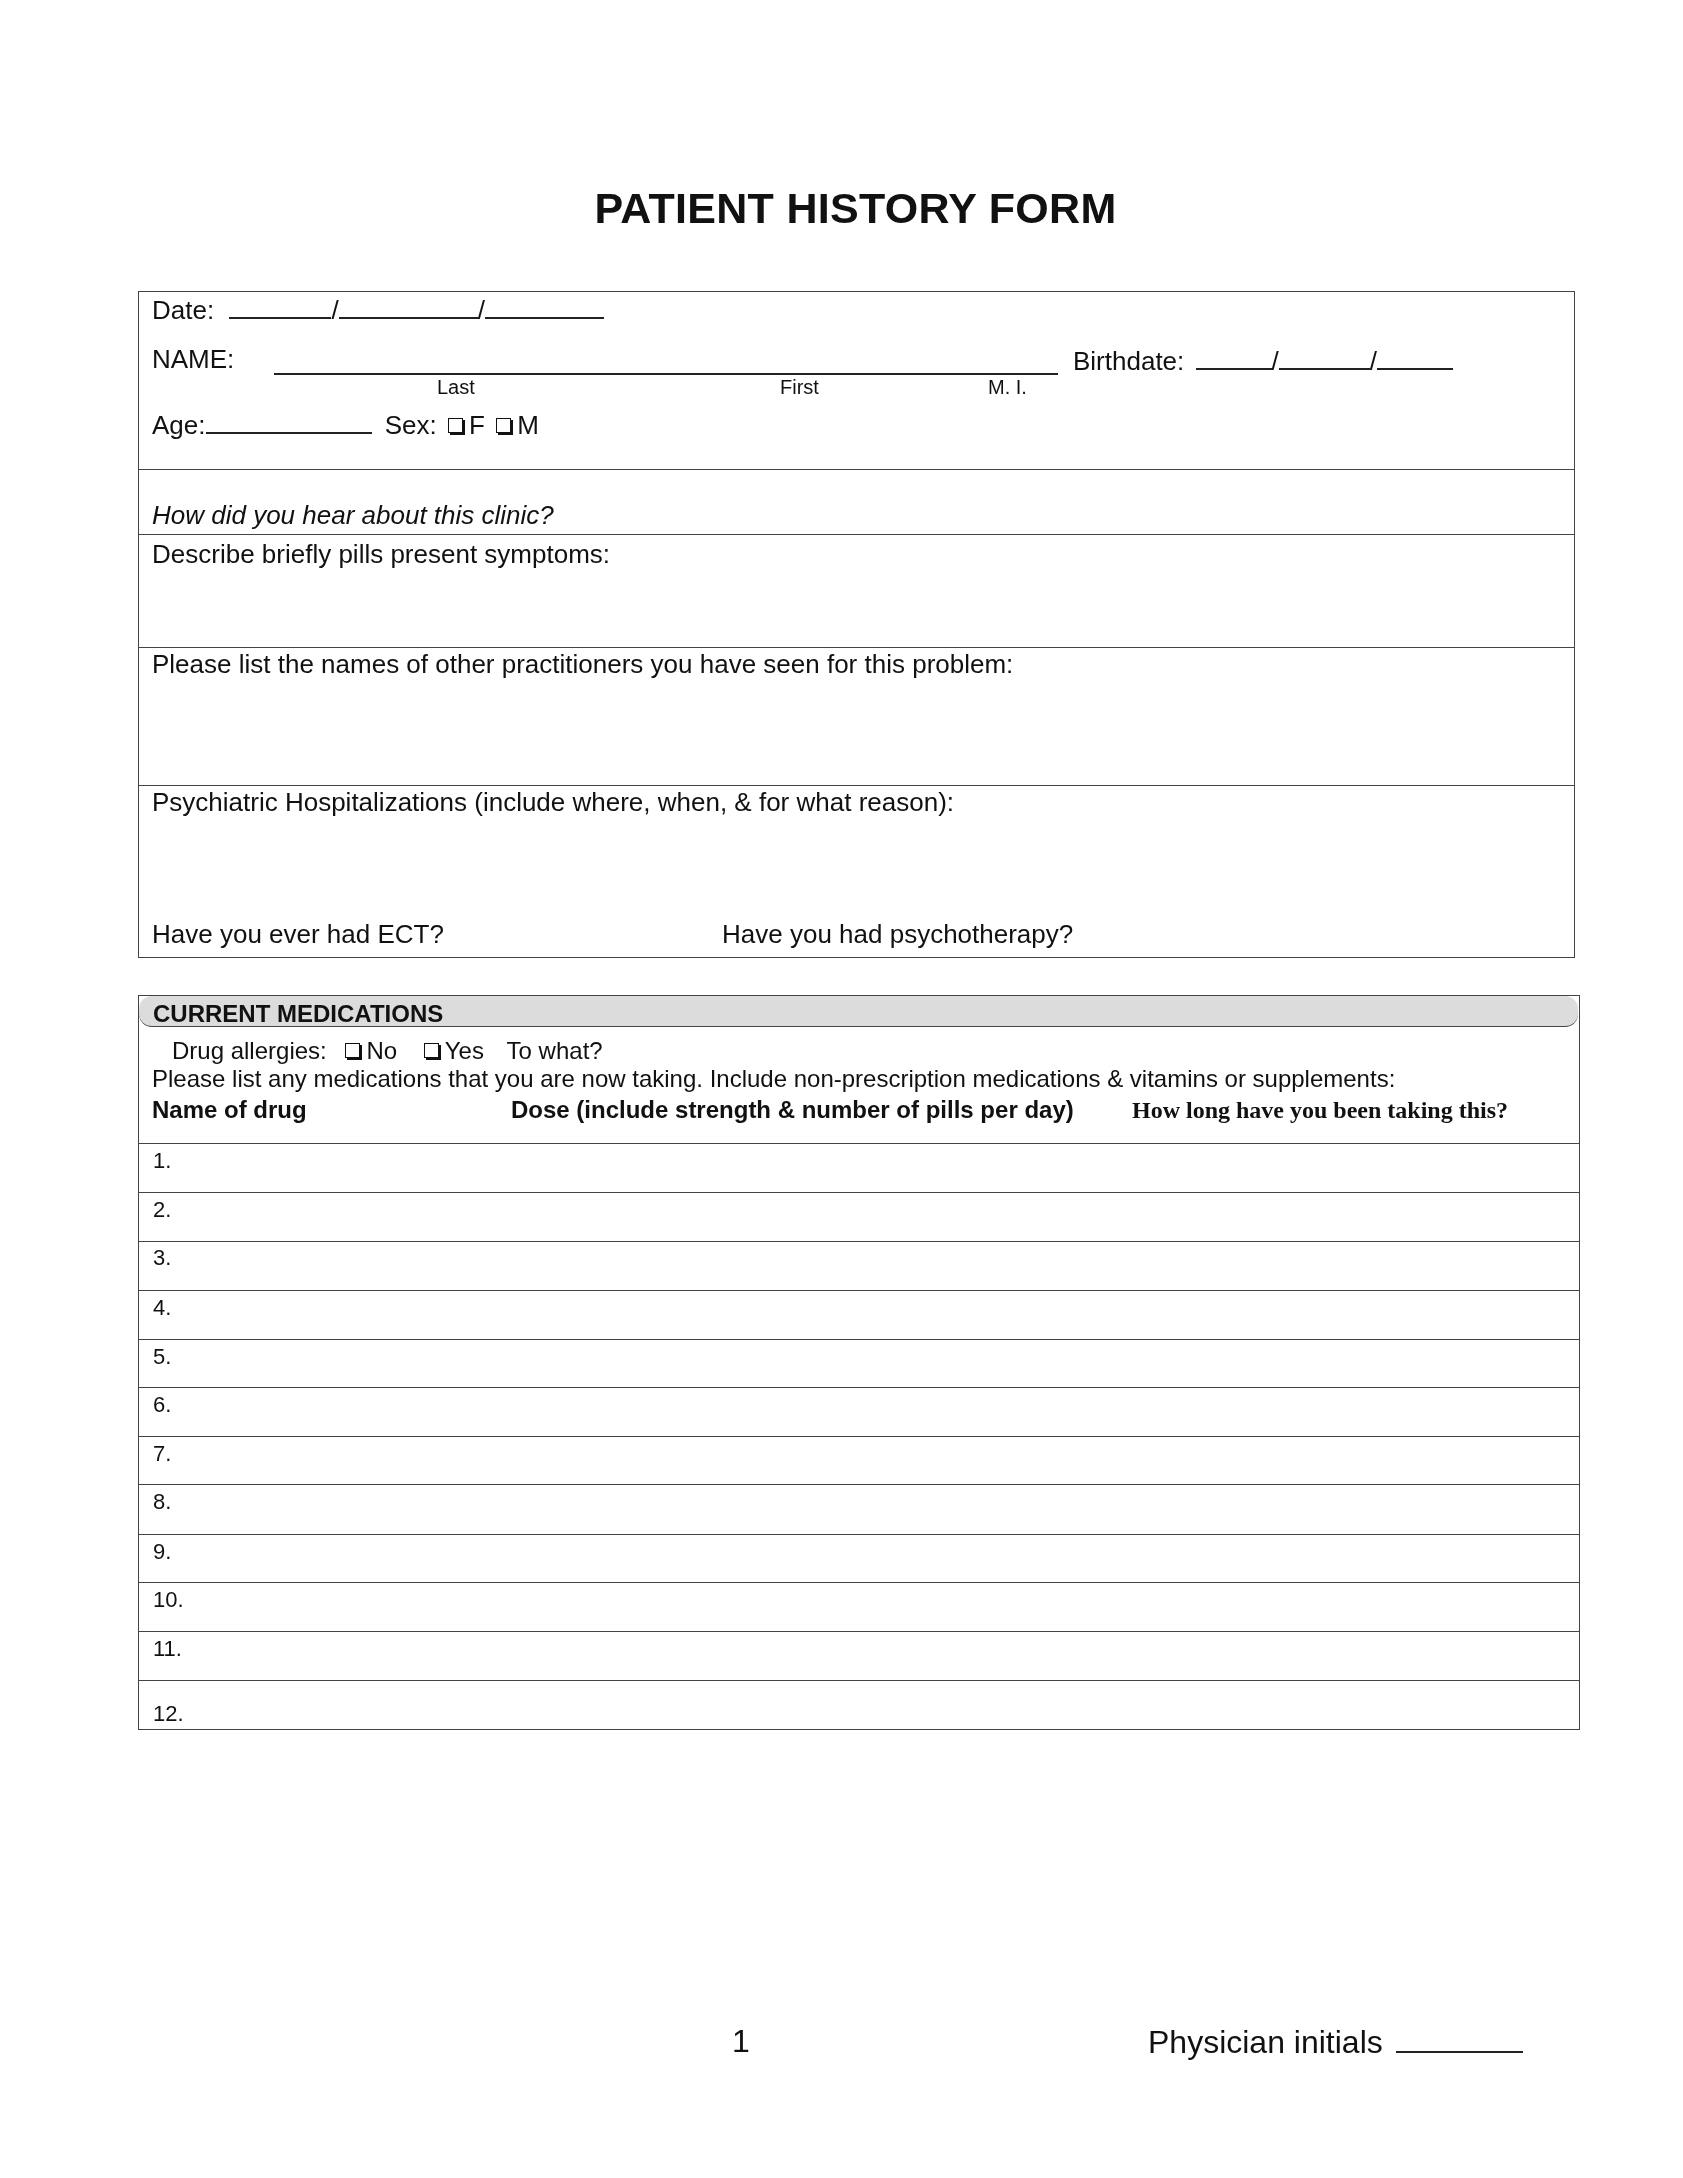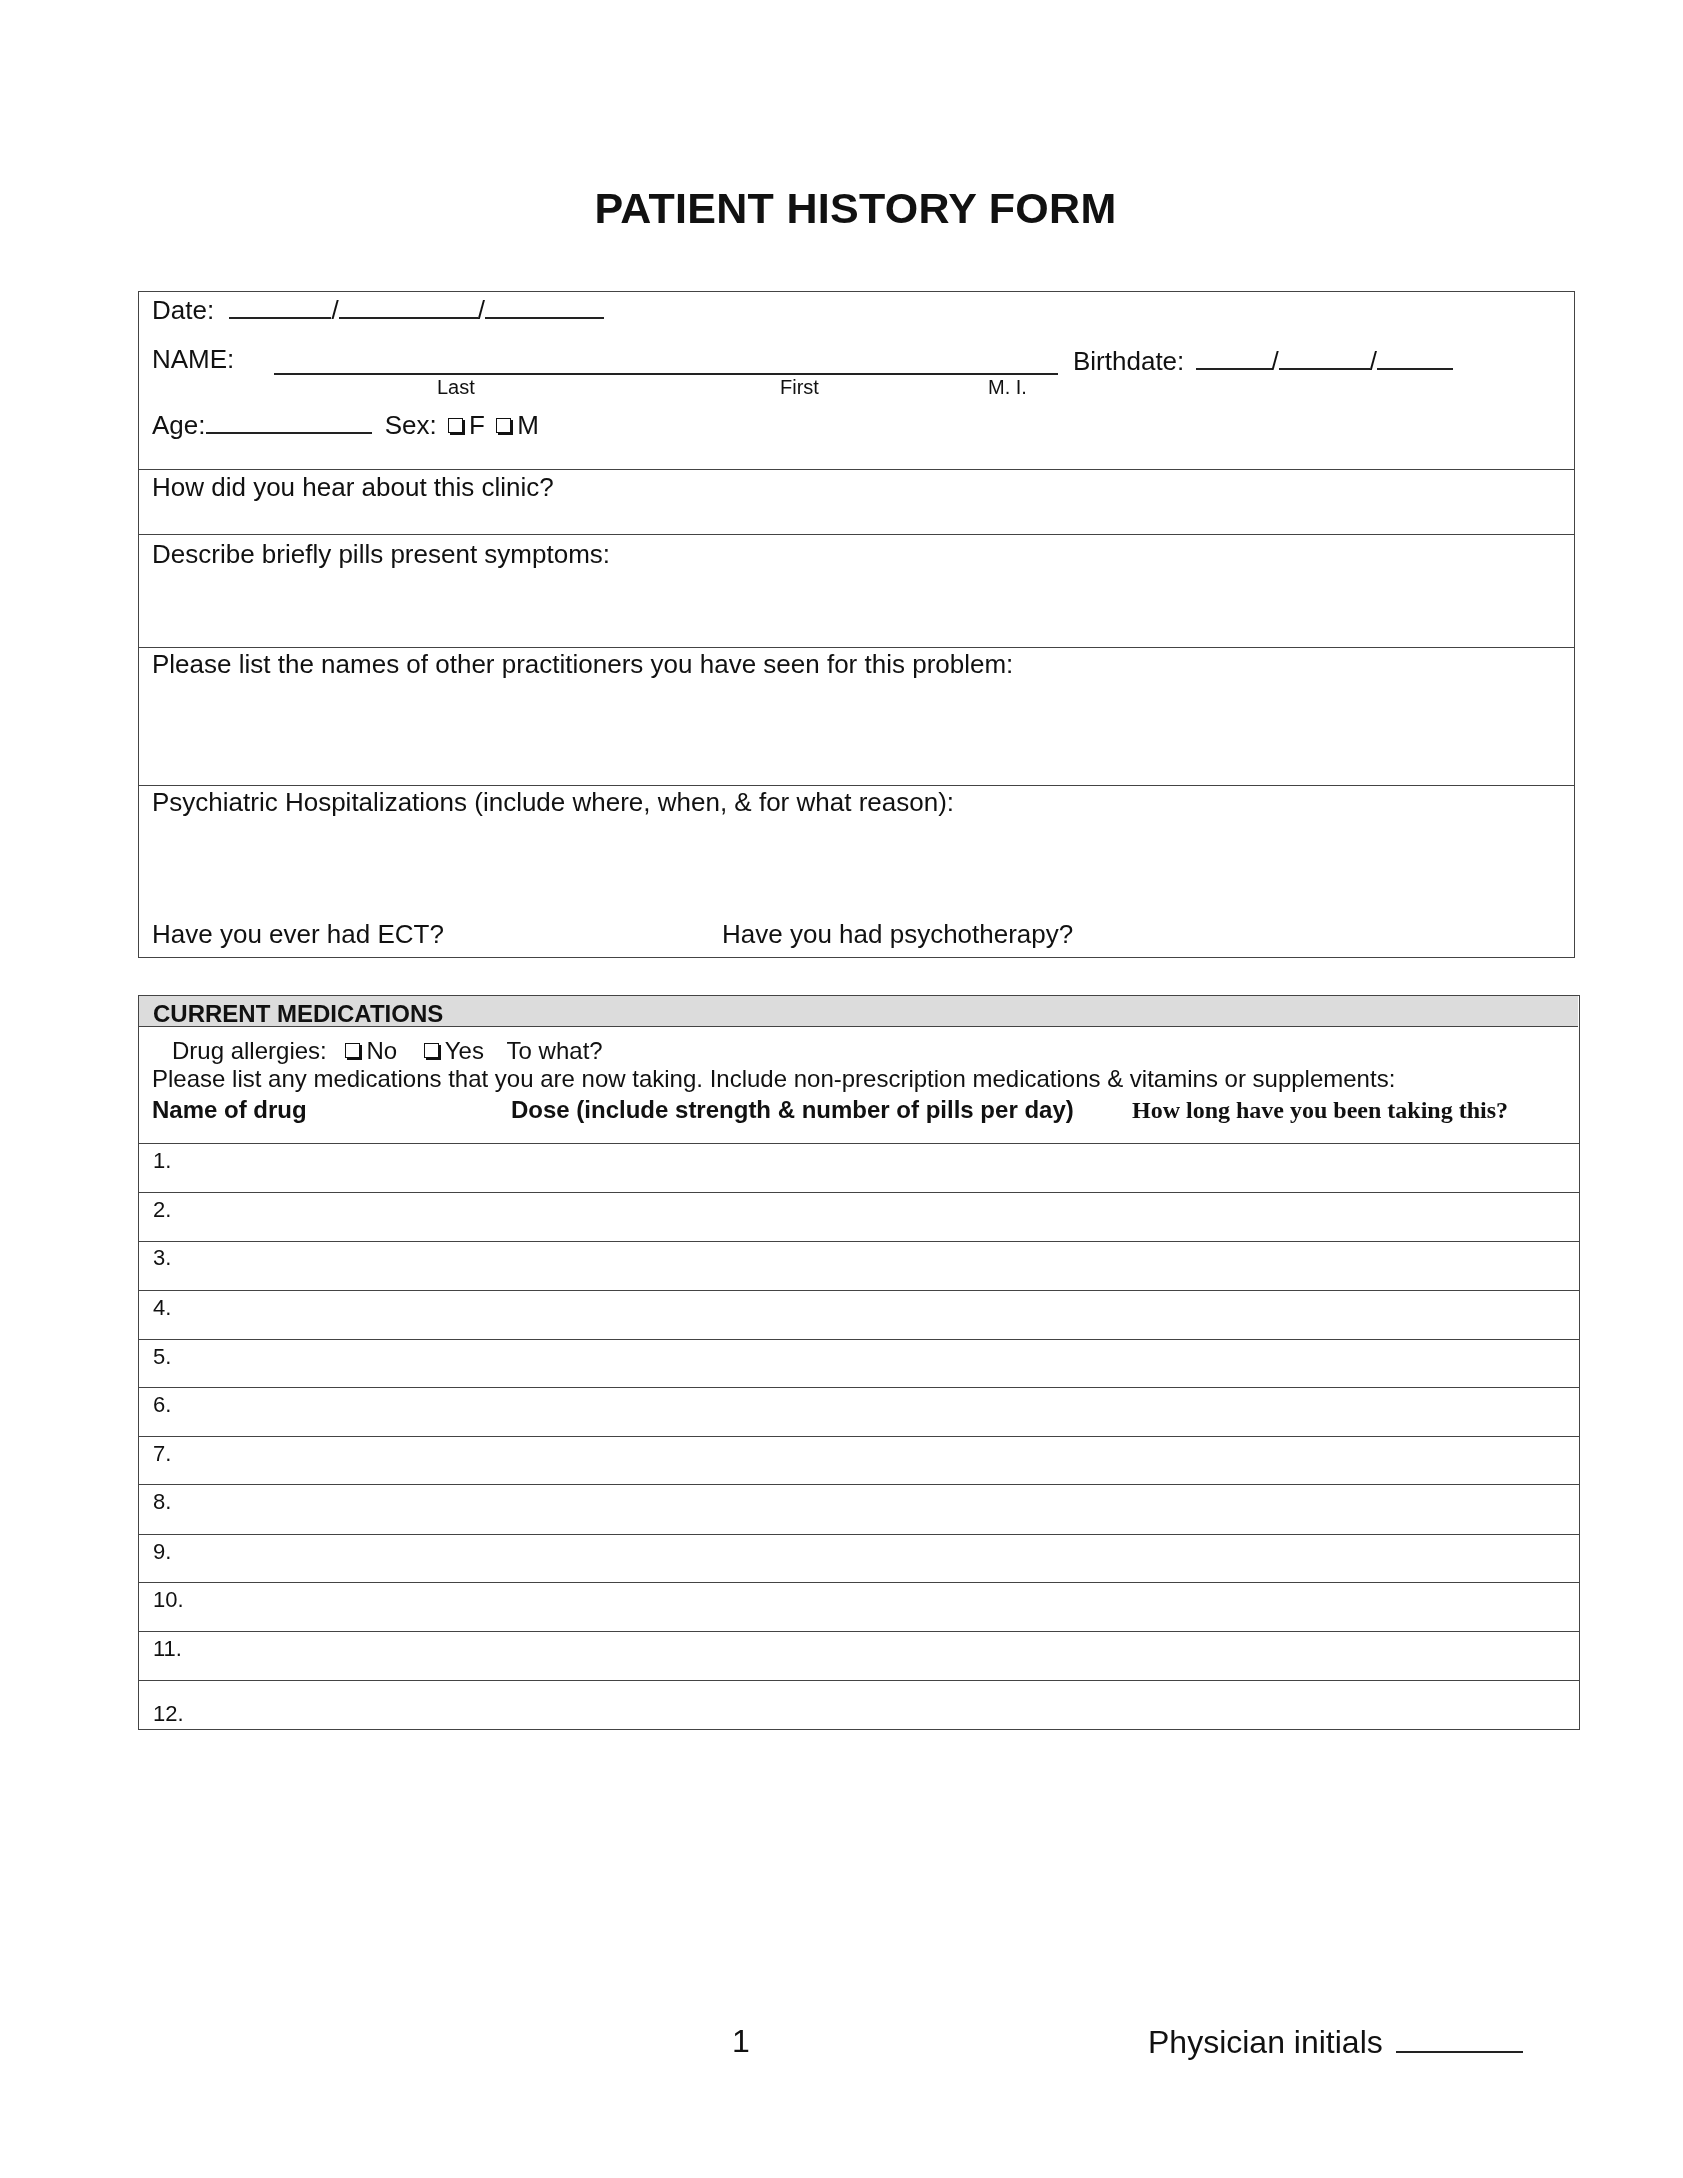--- a/index.html
+++ b/index.html
@@ -6,21 +6,21 @@
   body { width:1683px; height:2178px; position:relative; overflow:hidden;
          font-family:"Liberation Sans", sans-serif; color:#111; }
   .abs { position:absolute; }
   .title { left:0; width:1711px; top:184px; text-align:center; font-size:43px; font-weight:bold; letter-spacing:0.3px; }
   .box { position:absolute; border:1.5px solid #444; box-sizing:border-box; }
   .hline { position:absolute; height:0; border-top:1.5px solid #444; }
   .t { position:absolute; font-size:26px; white-space:nowrap; line-height:1; }
   .small { position:absolute; font-size:20px; white-space:nowrap; line-height:1;text-align:center; }
   .blank { display:inline-block; border-bottom:2px solid #222; height:22px; vertical-align:baseline; }
   .chk { display:inline-block; width:15px; height:15px; border:1.5px solid #111; box-shadow:2px 2px 0 #111; margin:0 6px 0 4px; vertical-align:1px; box-sizing:border-box; }
-  .med-head { position:absolute; left:139px; top:996px; width:1439px; height:31px; background:#dcdcdc; border-bottom:1.5px solid #444; box-sizing:border-box; }
+  .med-head { position:absolute; left:139px; top:996px; width:1439px; height:31px; background:#dcdcdc; border-bottom:1.5px solid #444; box-sizing:border-box;border-radius:13px; }
   .med-head span { position:absolute; left:14px; top:4px; font-size:24px; font-weight:bold; }
   .mt { position:absolute; font-size:24px; white-space:nowrap; line-height:1; }
   .bold { font-weight:bold; }
   .row-num { position:absolute; left:152px; font-size:22px; line-height:1; }
   .footer { position:absolute; font-size:32px; line-height:1; white-space:nowrap; }
 </style>
 </head>
 <body>
 
 <div class="abs title">PATIENT HISTORY FORM</div>
@@ -44,21 +44,21 @@
 </div>
 
 <div class="t" style="left:152px; top:410px;">
   <span>Age:</span><span class="blank" style="width:166px;"></span>
   <span style="margin-left:6px;">Sex:</span>
   <span class="chk"></span><span>F</span>
   <span class="chk"></span><span>M</span>
 </div>
 
 <div class="hline" style="left:138px; top:469px; width:1437px;"></div>
-<div class="t" style="left:152px; top:474px;">How did you hear about this clinic?</div>
+<div class="t" style="left:152px; top:502px;font-style:italic;">How did you hear about this clinic?</div>
 <div class="abs" style="left:140px; top:471px; width:1433px; height:61px;"></div>
 
 <div class="hline" style="left:138px; top:534px; width:1437px;"></div>
 <div class="t" style="left:152px; top:541px;">Describe briefly pills present symptoms:</div>
 <div class="abs" style="left:140px; top:570px; width:1433px; height:75px;"></div>
 
 <div class="hline" style="left:138px; top:647px; width:1437px;"></div>
 <div class="t" style="left:152px; top:651px;">Please list the names of other practitioners you have seen for this problem:</div>
 <div class="abs" style="left:140px; top:683px; width:1433px; height:99px;"></div>
 

